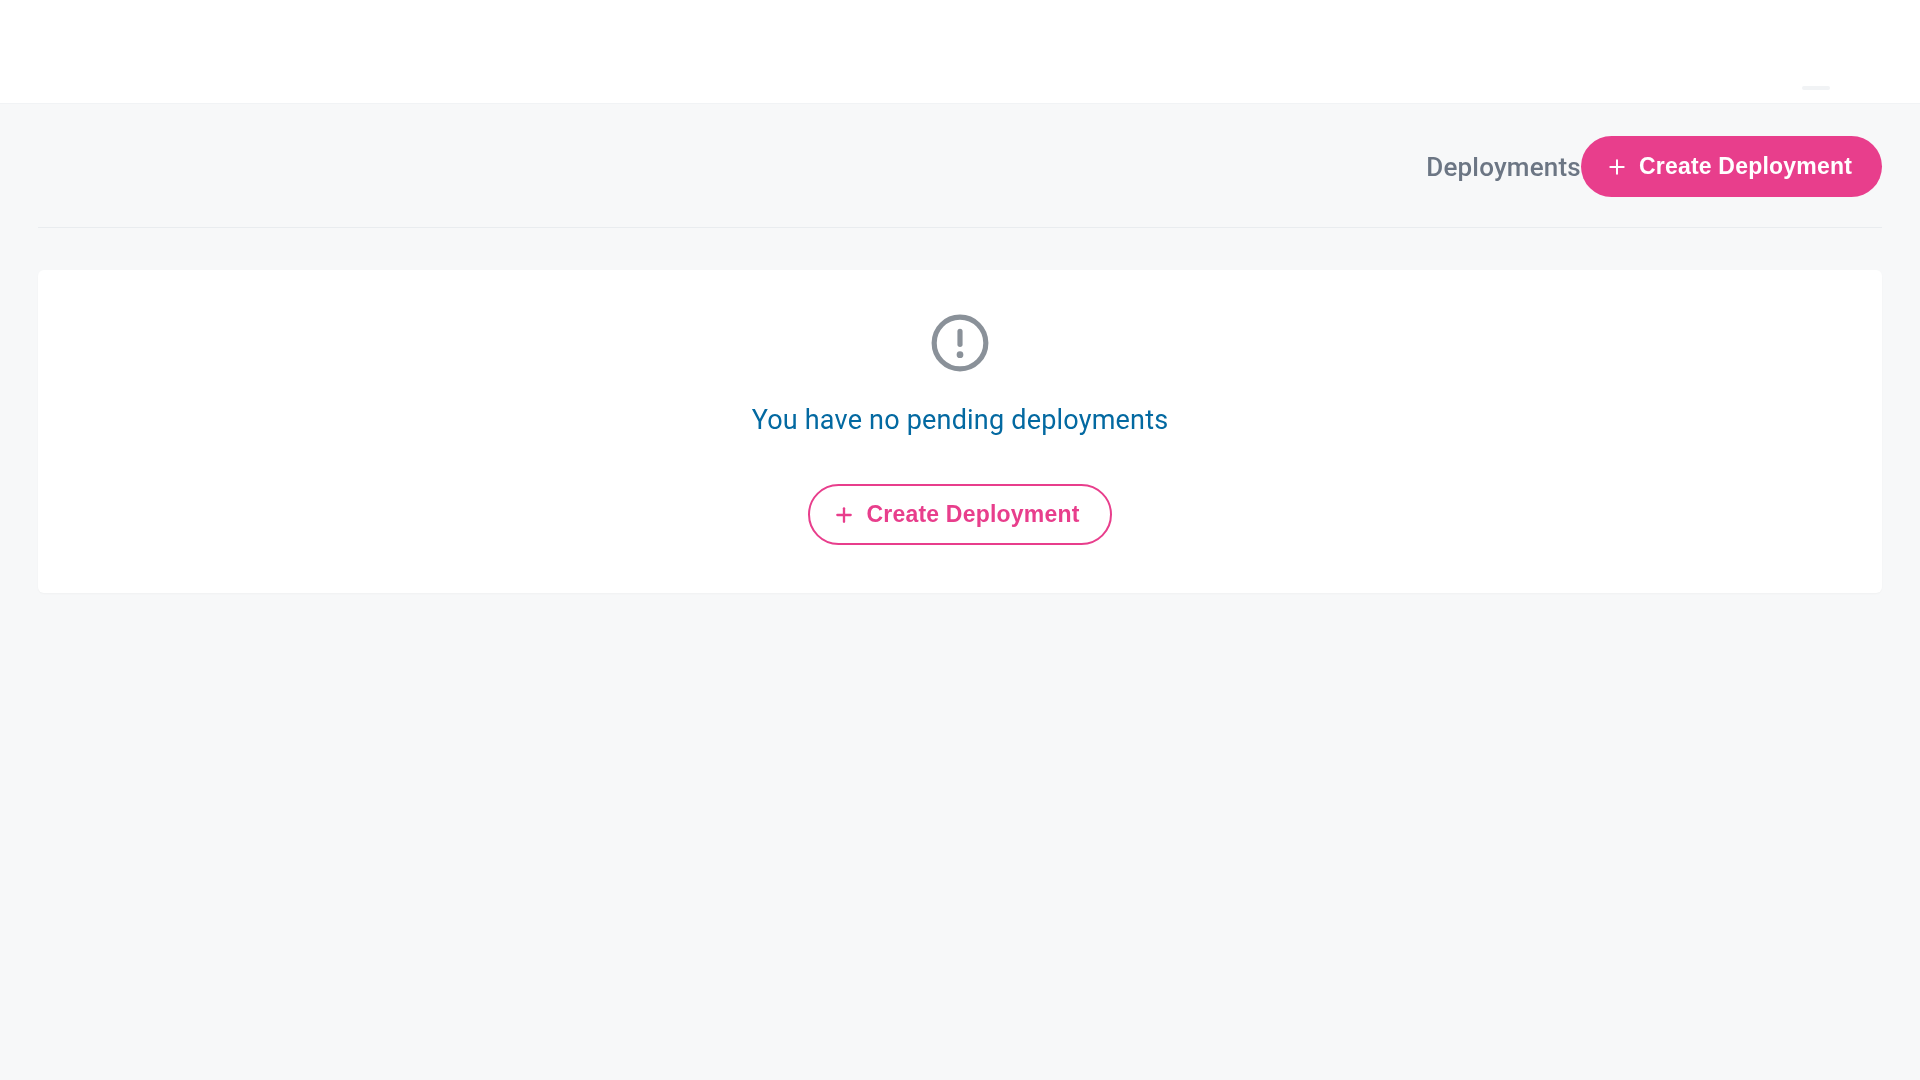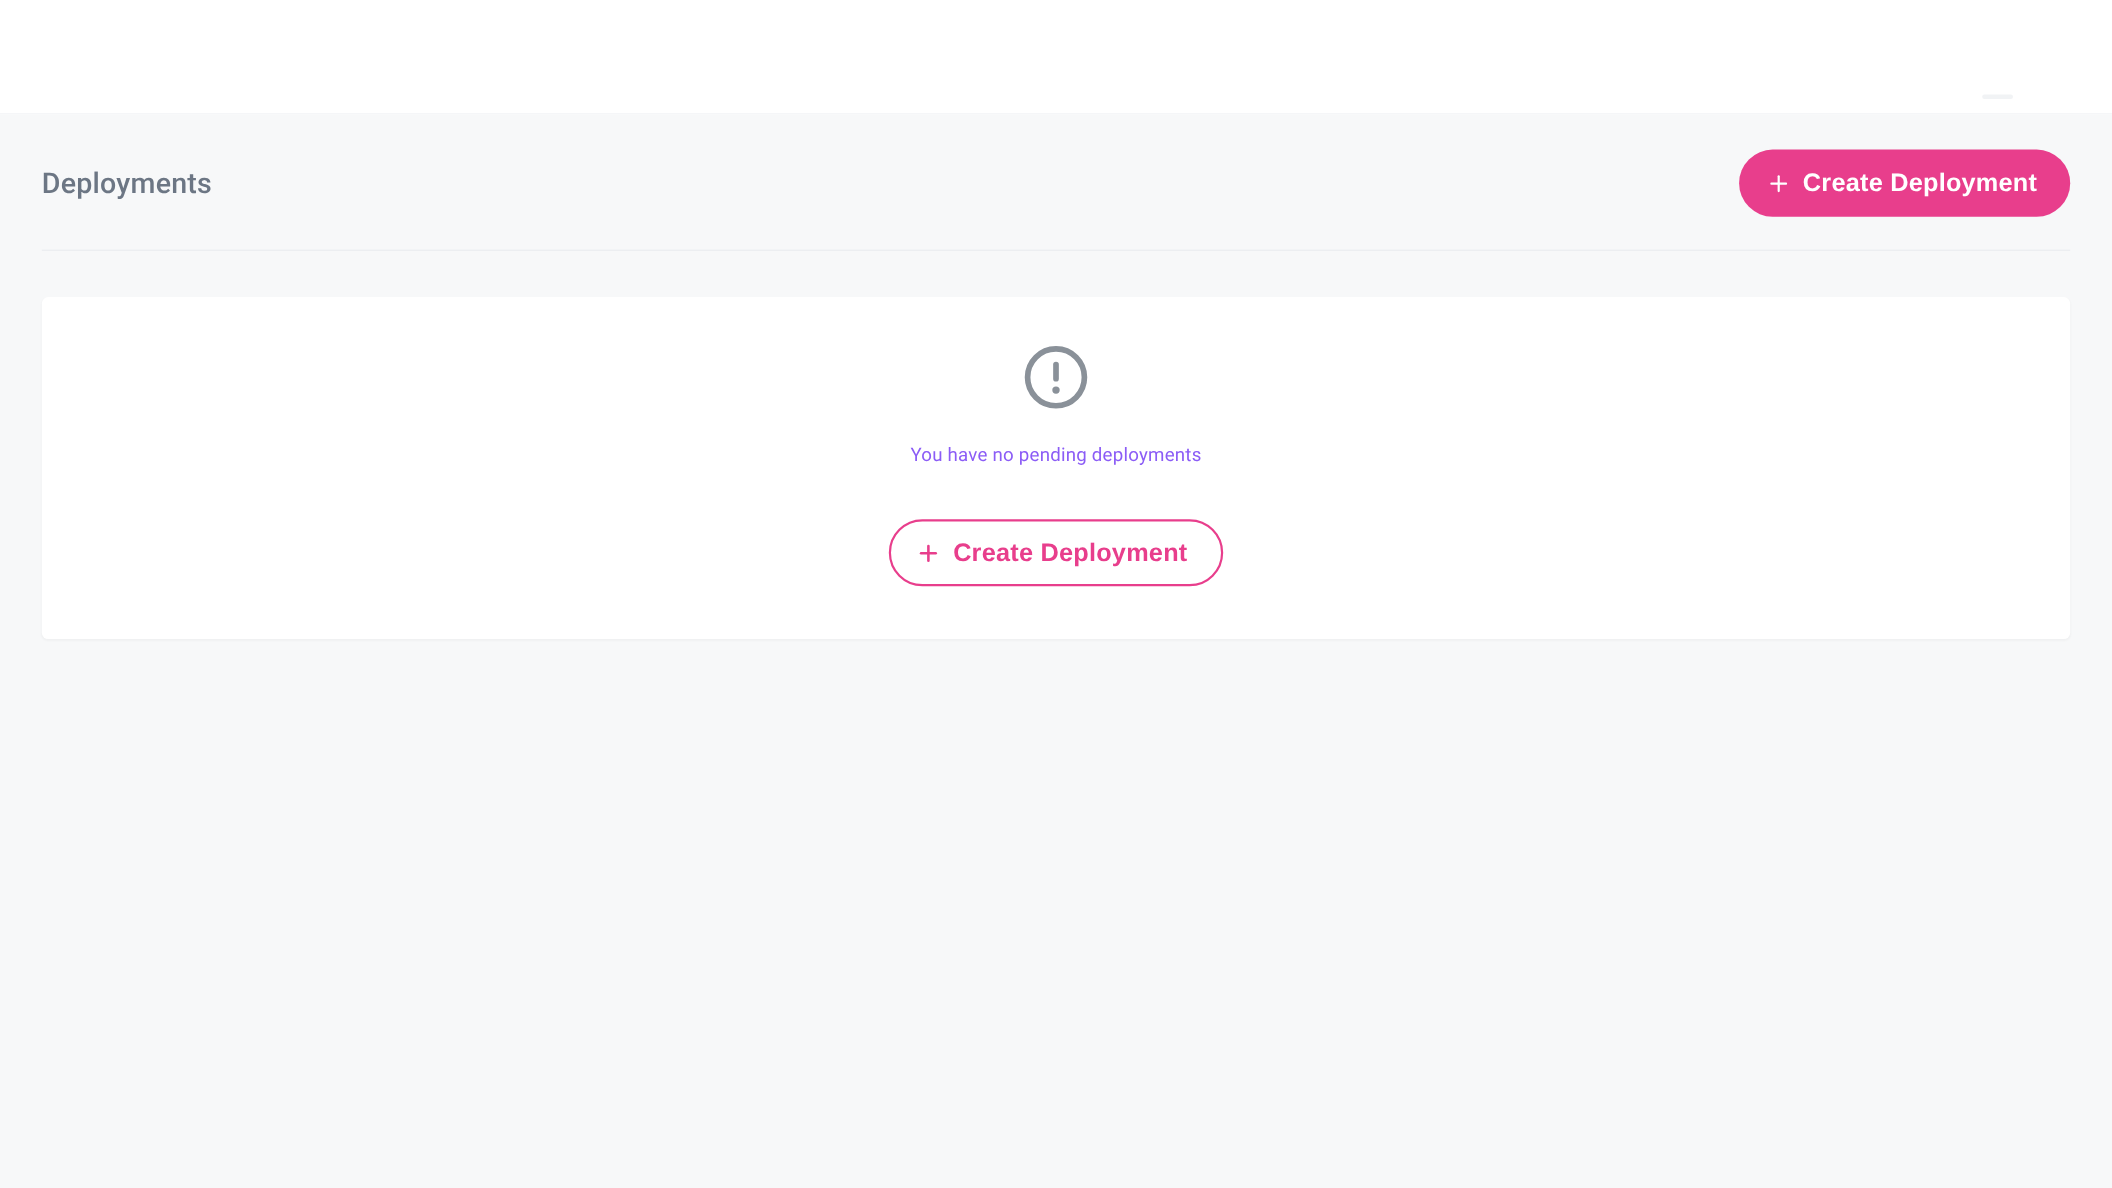--- a/index.html
+++ b/index.html
@@ -16,21 +16,21 @@
       border-bottom: 1px solid #f1f3f5;
     }
     .page-body {
       background: #f7f8f9;
       padding: 0 38px;
       height: calc(100% - 104px);
     }
     .header-row {
       display: flex;
       align-items: center;
-      justify-content: space-between;
+      justify-content: flex-end;
       padding: 32px 0 30px 0;
       border-bottom: 1px solid #e9ecef;
     }
     .page-title {
       font-size: 26px;
       color: #6c7684;
       font-weight: 500;
       letter-spacing: 0.2px;
     }
     .btn-primary {
@@ -64,22 +64,22 @@
     }
     .alert-icon {
       width: 62px;
       height: 62px;
       display: flex;
       align-items: center;
       justify-content: center;
     }
     .empty-text {
       margin-top: 30px;
-      font-size: 17px;
-      color: #8b5cf6;
+      font-size: 27px;
+      color: #0369a1;
       font-weight: 400;
       letter-spacing: 0.2px;
     }
     .btn-outline {
       margin-top: 48px;
       display: inline-flex;
       align-items: center;
       gap: 12px;
       background: #ffffff;
       color: #e83e8c;

